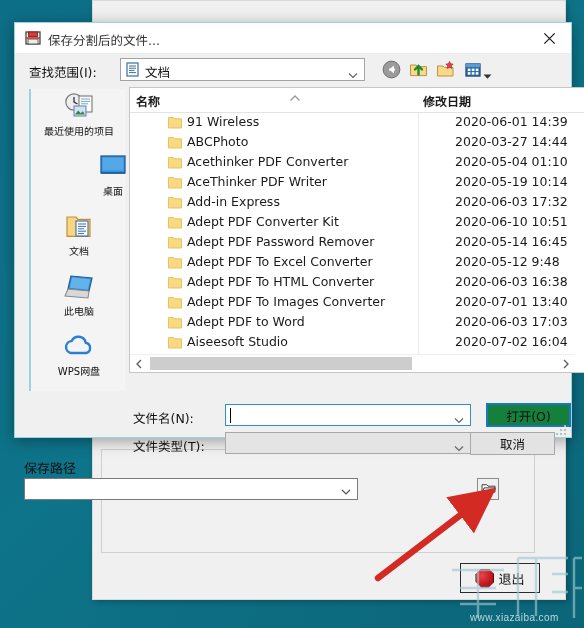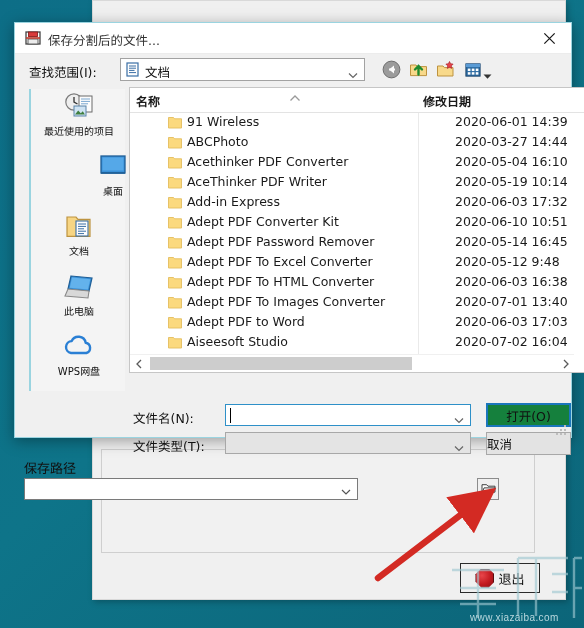--- a/index.html
+++ b/index.html
@@ -197,23 +197,23 @@
     position:absolute;left:5px;top:3px;font-size:12px;color:#111;
     font-family:"DejaVu Sans Mono","Liberation Mono",monospace;white-space:nowrap;
   }
   #filetype-caret{position:absolute;right:6px;top:6px;width:10px;height:9px;}
   #btn-open{
     position:absolute;left:471px;top:380px;width:85px;height:24px;
     background:#15803d;border:2px solid #1b76bc;box-sizing:border-box;
     display:flex;align-items:center;justify-content:center;
   }
   #btn-cancel{
-    position:absolute;left:471px;top:409px;width:85px;height:23px;
+    position:absolute;left:455px;top:409px;width:85px;height:23px;
     background:#e3e3e3;border:1px solid #a8a8a8;box-sizing:border-box;
-    display:flex;align-items:center;
+    display:flex;align-items:center;justify-content:center;
   }
   .btn-text{font-size:12.5px;color:#111;font-family:"DejaVu Sans","Liberation Sans",sans-serif;}
   #resize-grip{position:absolute;right:3px;bottom:3px;width:12px;height:12px;}
 </style>
 </head>
 <body>
 
 <div id="backdrop"></div>
 
 <div id="app-window">
@@ -427,21 +427,21 @@
               <path d="M0.5 1.5 h5 l1.1 1.3 H13.5 v9.2 H0.5 Z" fill="#fbd97e" stroke="#e3bd5e" stroke-width="0.9"></path>
             </svg></span>
           <span class="fname">ABCPhoto</span>
           <span class="fdate">2020-03-27 14:44</span>
         </div>
         <div class="row">
           <span class="fico"><svg viewBox="0 0 14 13" width="14" height="13">
               <path d="M0.5 1.5 h5 l1.1 1.3 H13.5 v9.2 H0.5 Z" fill="#fbd97e" stroke="#e3bd5e" stroke-width="0.9"></path>
             </svg></span>
           <span class="fname">Acethinker PDF Converter</span>
-          <span class="fdate">2020-05-04 16:10</span>
+          <span class="fdate">2020-05-04 01:10</span>
         </div>
         <div class="row">
           <span class="fico"><svg viewBox="0 0 14 13" width="14" height="13">
               <path d="M0.5 1.5 h5 l1.1 1.3 H13.5 v9.2 H0.5 Z" fill="#fbd97e" stroke="#e3bd5e" stroke-width="0.9"></path>
             </svg></span>
           <span class="fname">AceThinker PDF Writer</span>
           <span class="fdate">2020-05-19 10:14</span>
         </div>
         <div class="row">
           <span class="fico"><svg viewBox="0 0 14 13" width="14" height="13">

